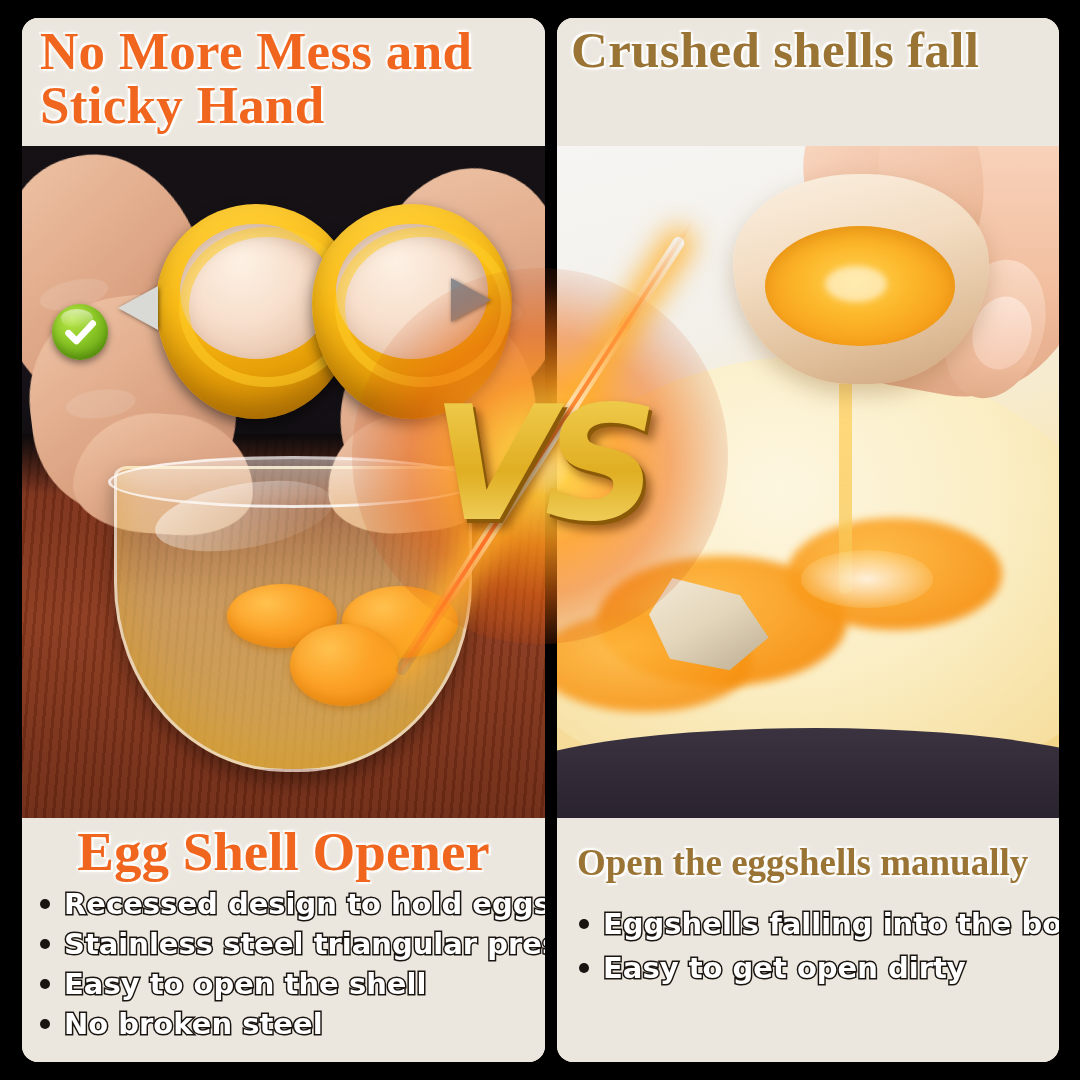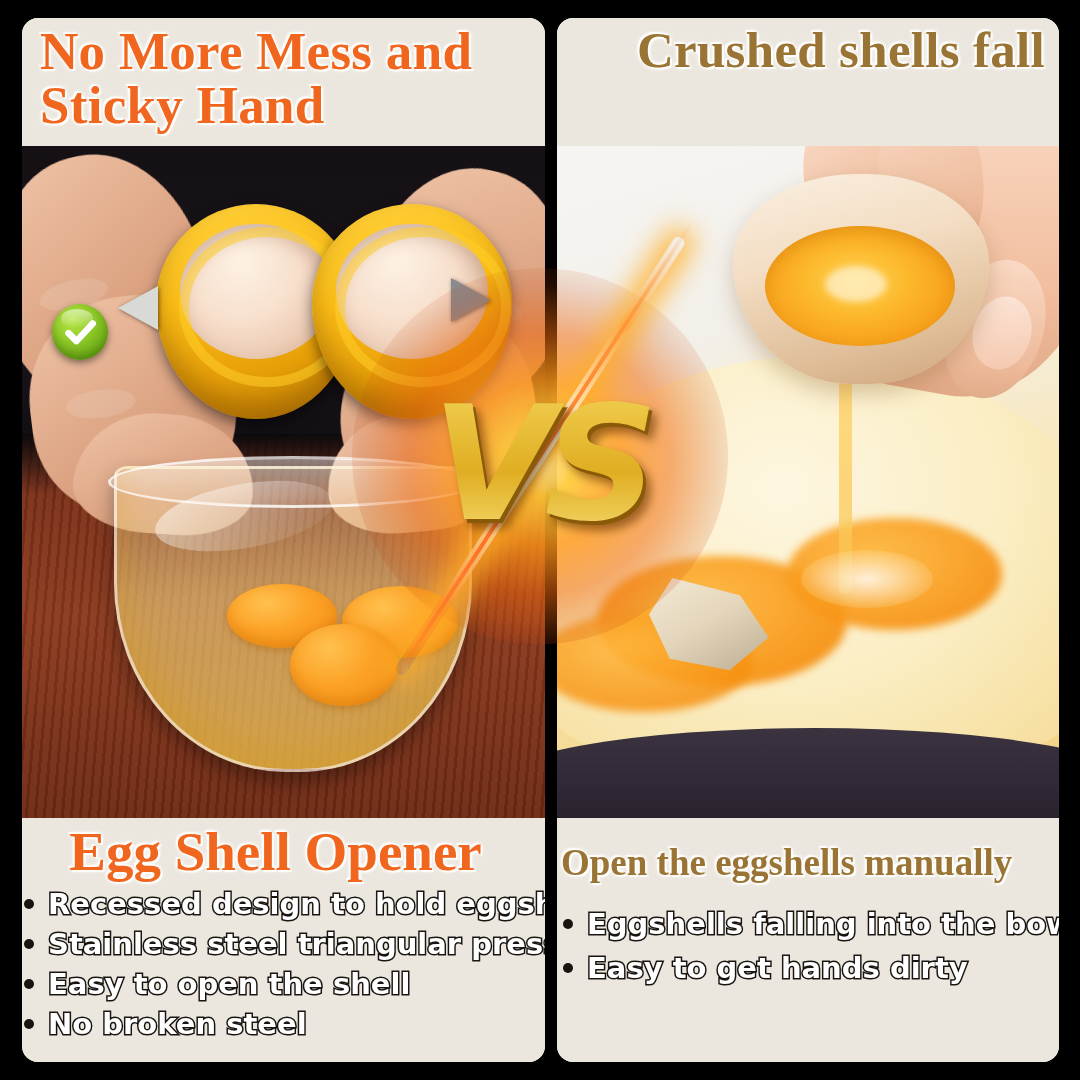--- a/index.html
+++ b/index.html
@@ -15,21 +15,21 @@
 
   
   .header{position:relative;width:100%;background:#ece7de;box-sizing:border-box;
           padding:6px 14px 4px 18px;}
   .header .line{font-weight:bold;letter-spacing:.3px;white-space:nowrap;
                 line-height:1.02;}
   #panel-left .header{height:128px;}
   #panel-left .header .line{font-size:53px;color:#f1661f;
       text-shadow:0 0 5px #fff,0 0 5px #fff,2px 2px 0 rgba(255,255,255,.85),
                   -2px -2px 0 rgba(255,255,255,.85);}
-  #panel-right .header{height:128px;padding-left:14px;text-align:right;}
+  #panel-right .header{height:128px;padding-left:14px;}
   #panel-right .header .line{font-size:51px;color:#9a7434;
       text-shadow:0 0 5px #fff,0 0 5px #fff,2px 2px 0 rgba(255,255,255,.85),
                   -2px -2px 0 rgba(255,255,255,.85);}
 
   
   .photo{position:relative;width:100%;overflow:hidden;}
   #photo-left{height:672px;background:#0a0809;}
   #photo-right{height:672px;background:#f4f2ef;}
 
   
@@ -162,21 +162,21 @@
   .badge{position:absolute;border-radius:50%;display:flex;align-items:center;justify-content:center;}
   #badge-check{left:30px;top:158px;width:56px;height:56px;
       background:radial-gradient(circle at 36% 28%,#b7e546 0%,#8dc828 42%,#6aa814 78%,#548c0c 100%);
       box-shadow:0 3px 7px rgba(0,0,0,.45), inset 0 -5px 9px rgba(40,80,0,.35);}
   .badge svg{width:66%;height:66%;}
   .badge-gloss{position:absolute;left:16%;top:9%;width:58%;height:34%;border-radius:50%;
       background:linear-gradient(180deg,rgba(255,255,255,.55),rgba(255,255,255,0));}
 
   
   .footer{position:relative;width:100%;height:244px;background:#ece7de;box-sizing:border-box;
-          padding:6px 10px 0 0;}
+          padding:6px 10px 0 16px;}
   .f-title{font-weight:bold;white-space:nowrap;line-height:1.0;}
   #panel-left .f-title{font-size:55px;color:#f1661f;text-align:center;padding-right:6px;
       text-shadow:0 0 5px #fff,0 0 5px #fff,2px 2px 0 rgba(255,255,255,.85),
                   -2px -2px 0 rgba(255,255,255,.85);}
   #panel-right .f-title{font-size:37px;color:#9a7434;text-align:left;padding-left:4px;
       text-shadow:0 0 5px #fff,0 0 5px #fff,2px 2px 0 rgba(255,255,255,.85),
                   -2px -2px 0 rgba(255,255,255,.85);margin-top:20px;}
   .bullets{list-style:none;margin:8px 0 0 0;padding:0;}
   .bullets li{position:relative;padding-left:26px;margin-bottom:6px;
       font-family:"DejaVu Sans",sans-serif;font-weight:bold;white-space:nowrap;
@@ -283,21 +283,21 @@
       </div>
 
       <div class="bowl-white-rim"></div>
 
     </div>
 
     <div class="footer">
       <div class="f-title">Open the eggshells manually</div>
       <ul class="bullets">
         <li>Eggshells falling into the bowl</li>
-        <li>Easy to get hands dirty</li>
+        <li>Easy to get open dirty</li>
       </ul>
     </div>
   </div>
 
   <div id="vs">
     <div class="burst"></div>
     <div class="streak"></div>
     <div class="streak-thin"></div>
     <div class="vs-text">VS</div>
   </div>

